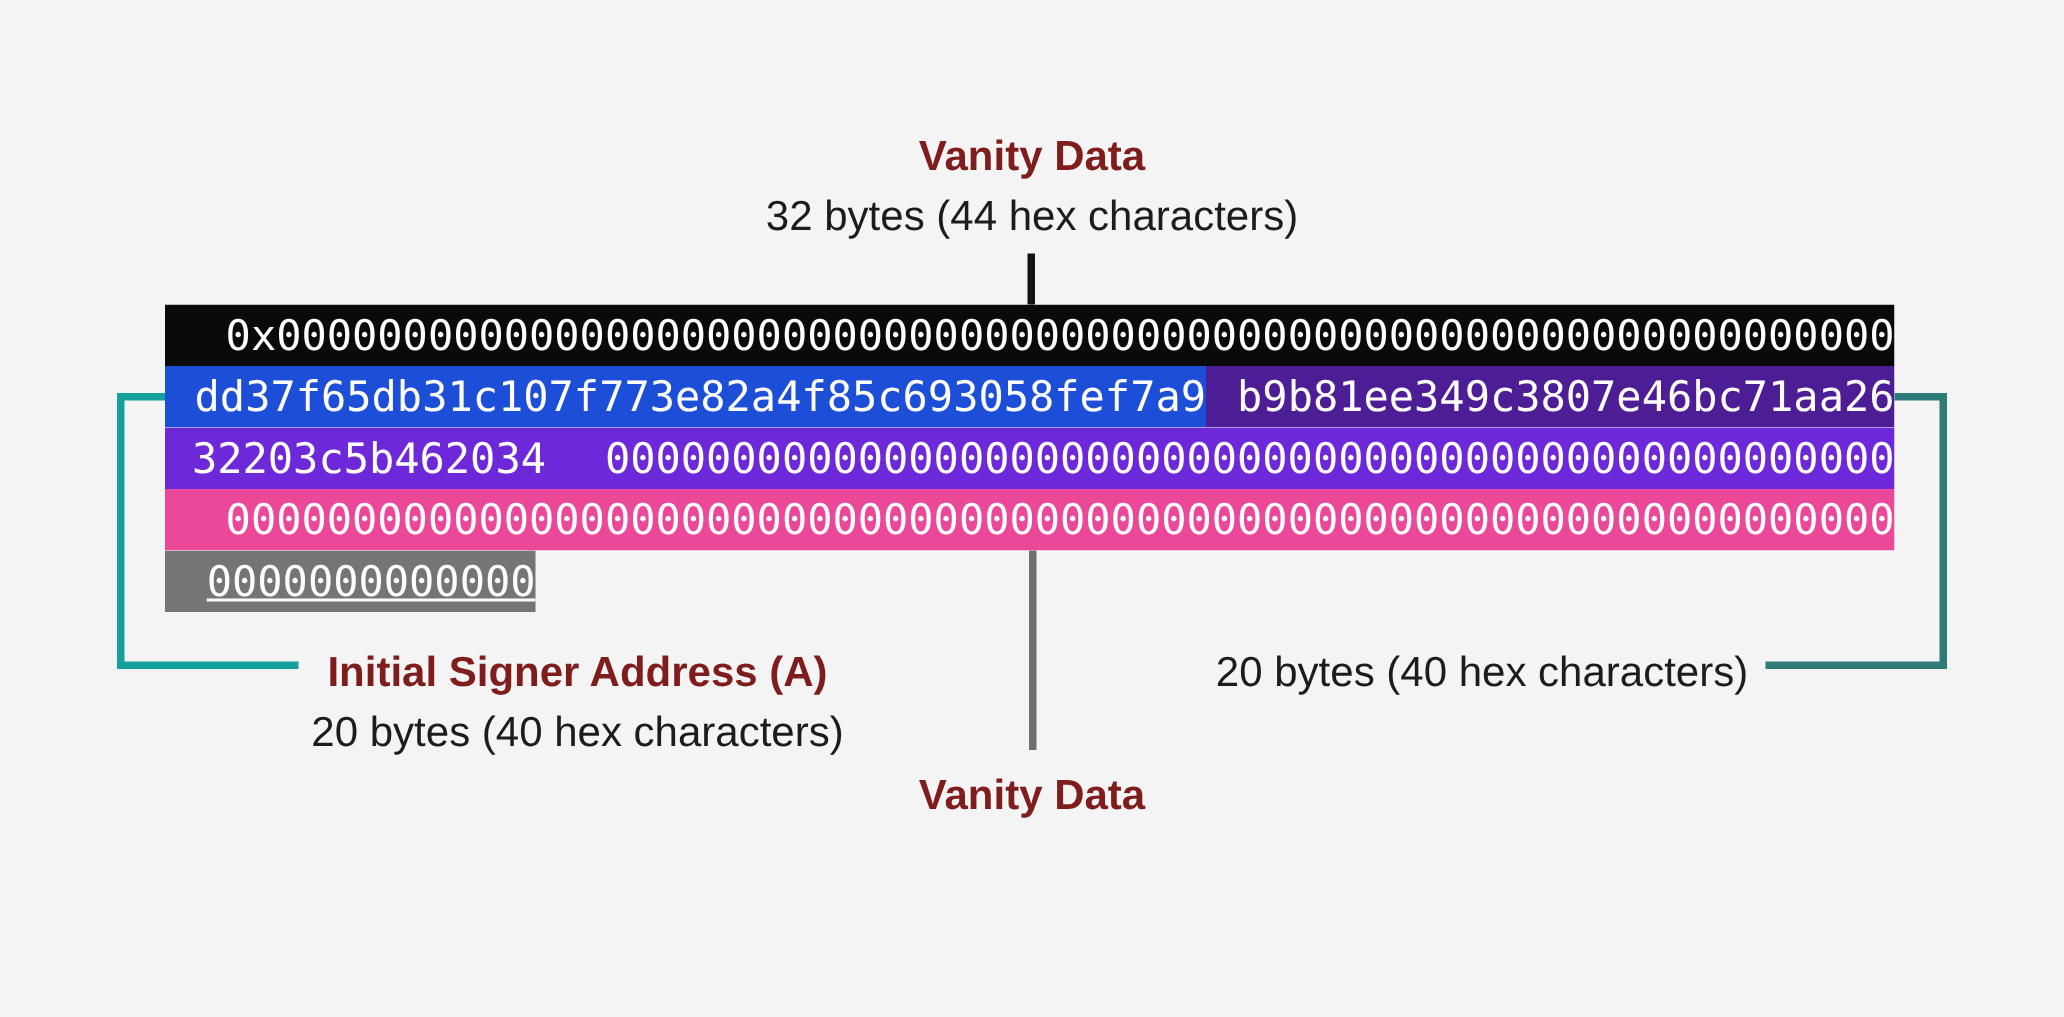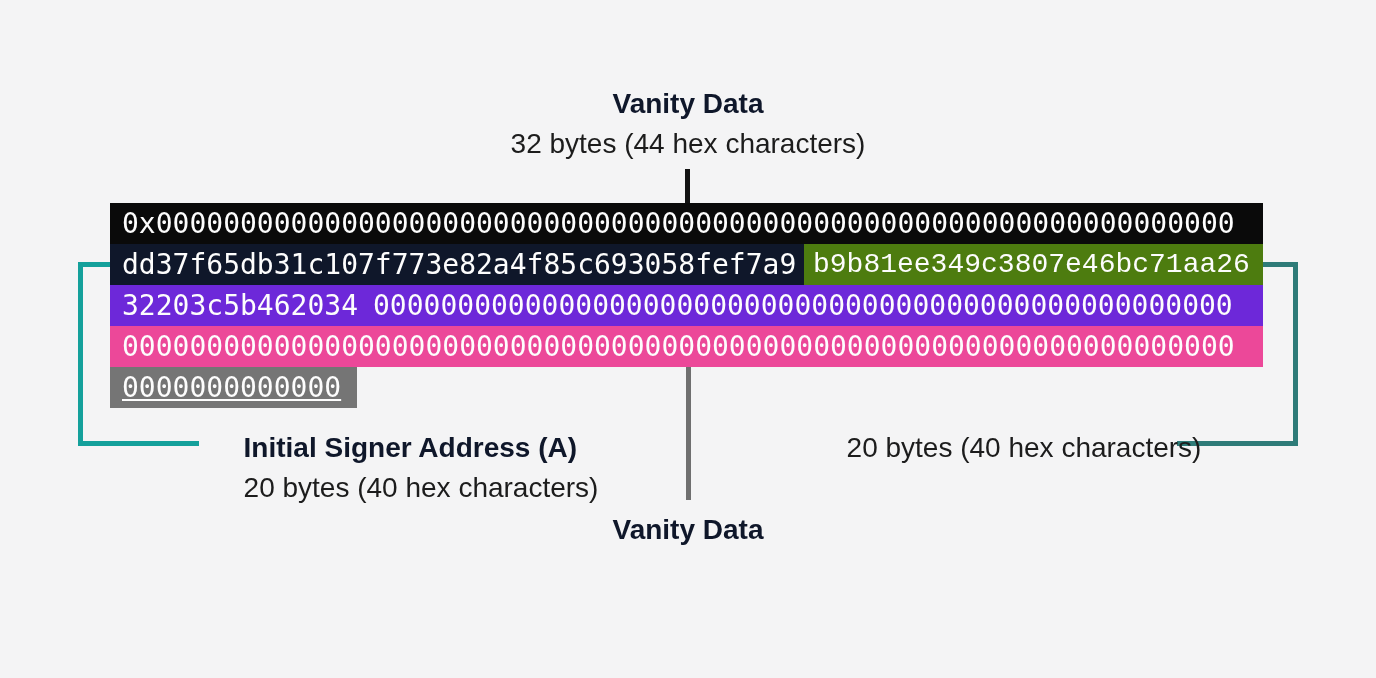--- a/index.html
+++ b/index.html
@@ -4,49 +4,49 @@
 <style>
   html,body{margin:0;padding:0;}
   #canvas{
     position:relative;
     width:1376px;height:678px;
     background:#f4f4f5;
     font-family:"Liberation Sans", sans-serif;
     overflow:hidden;
   }
   .center-text{position:absolute;left:0;right:0;text-align:center;}
-  .label-title{font-size:28px;font-weight:bold;color:#0f172a;line-height:40px;}
+  .label-title{font-size:28px;font-weight:bold;color:#7f1d1d;line-height:40px;}
   .label-sub{font-size:28px;font-weight:400;color:#1c1c1c;line-height:40px;}
-  .anchored{position:absolute;text-align:left;transform:translateX(-50%);white-space:nowrap;margin-left:36px;}
+  .anchored{position:absolute;text-align:center;transform:translateX(-50%);white-space:nowrap;}
 
   
   .line{position:absolute;}
   .connector-top{left:685px;top:169px;width:5px;height:34px;background:#121212;}
   .connector-center{left:686px;top:367px;width:5px;height:133px;background:#6f6f6f;}
   .bracket-a{background:#14a09b;}
   .bracket-b{background:#2e7b78;}
   .a-h1{left:78px;top:262px;width:32px;height:5px;}
   .a-v {left:78px;top:262px;width:5px;height:184px;}
   .a-h2{left:78px;top:441px;width:121px;height:5px;}
   .b-h1{left:1263px;top:262px;width:35px;height:5px;}
   .b-v {left:1293px;top:262px;width:5px;height:184px;}
   .b-h2{left:1177px;top:441px;width:121px;height:5px;}
 
   
-  .bars{position:absolute;left:110px;top:203px;width:1153px;}
+  .bars{position:absolute;left:110px;top:203px;width:1153px;text-align:right;}
   .hexrow{
     display:flex;height:41px;line-height:41px;
     font-family:"DejaVu Sans Mono", monospace;
     font-size:28px;color:#fdfdfd;
     white-space:pre;overflow:hidden;
   }
   .seg{height:41px;box-sizing:border-box;display:block;}
   .row1-bg{width:100%;background:#0a0a0a;padding-left:12px;}
-  .segA   {width:694px;background:#0f172a;padding-left:12px;}
-  .segB1  {flex:1;background:#4d7c0f;padding-left:9px;font-family:Liberation Mono, monospace;}
+  .segA   {width:694px;background:#1d4ed8;padding-left:12px;}
+  .segB1  {flex:1;background:#4c1d95;padding-left:9px;}
   .segB2  {width:254px;background:#6d28d9;padding-left:12px;}
   .segZ3  {flex:1;background:#6d28d9;padding-left:9px;}
   .row4-bg{width:100%;background:#ec4899;padding-left:12px;}
   .row5-bg{width:247px;background:#757575;padding-left:12px;text-decoration:underline;}
 </style>
 </head>
 <body>
 
 <div id="canvas">
 

